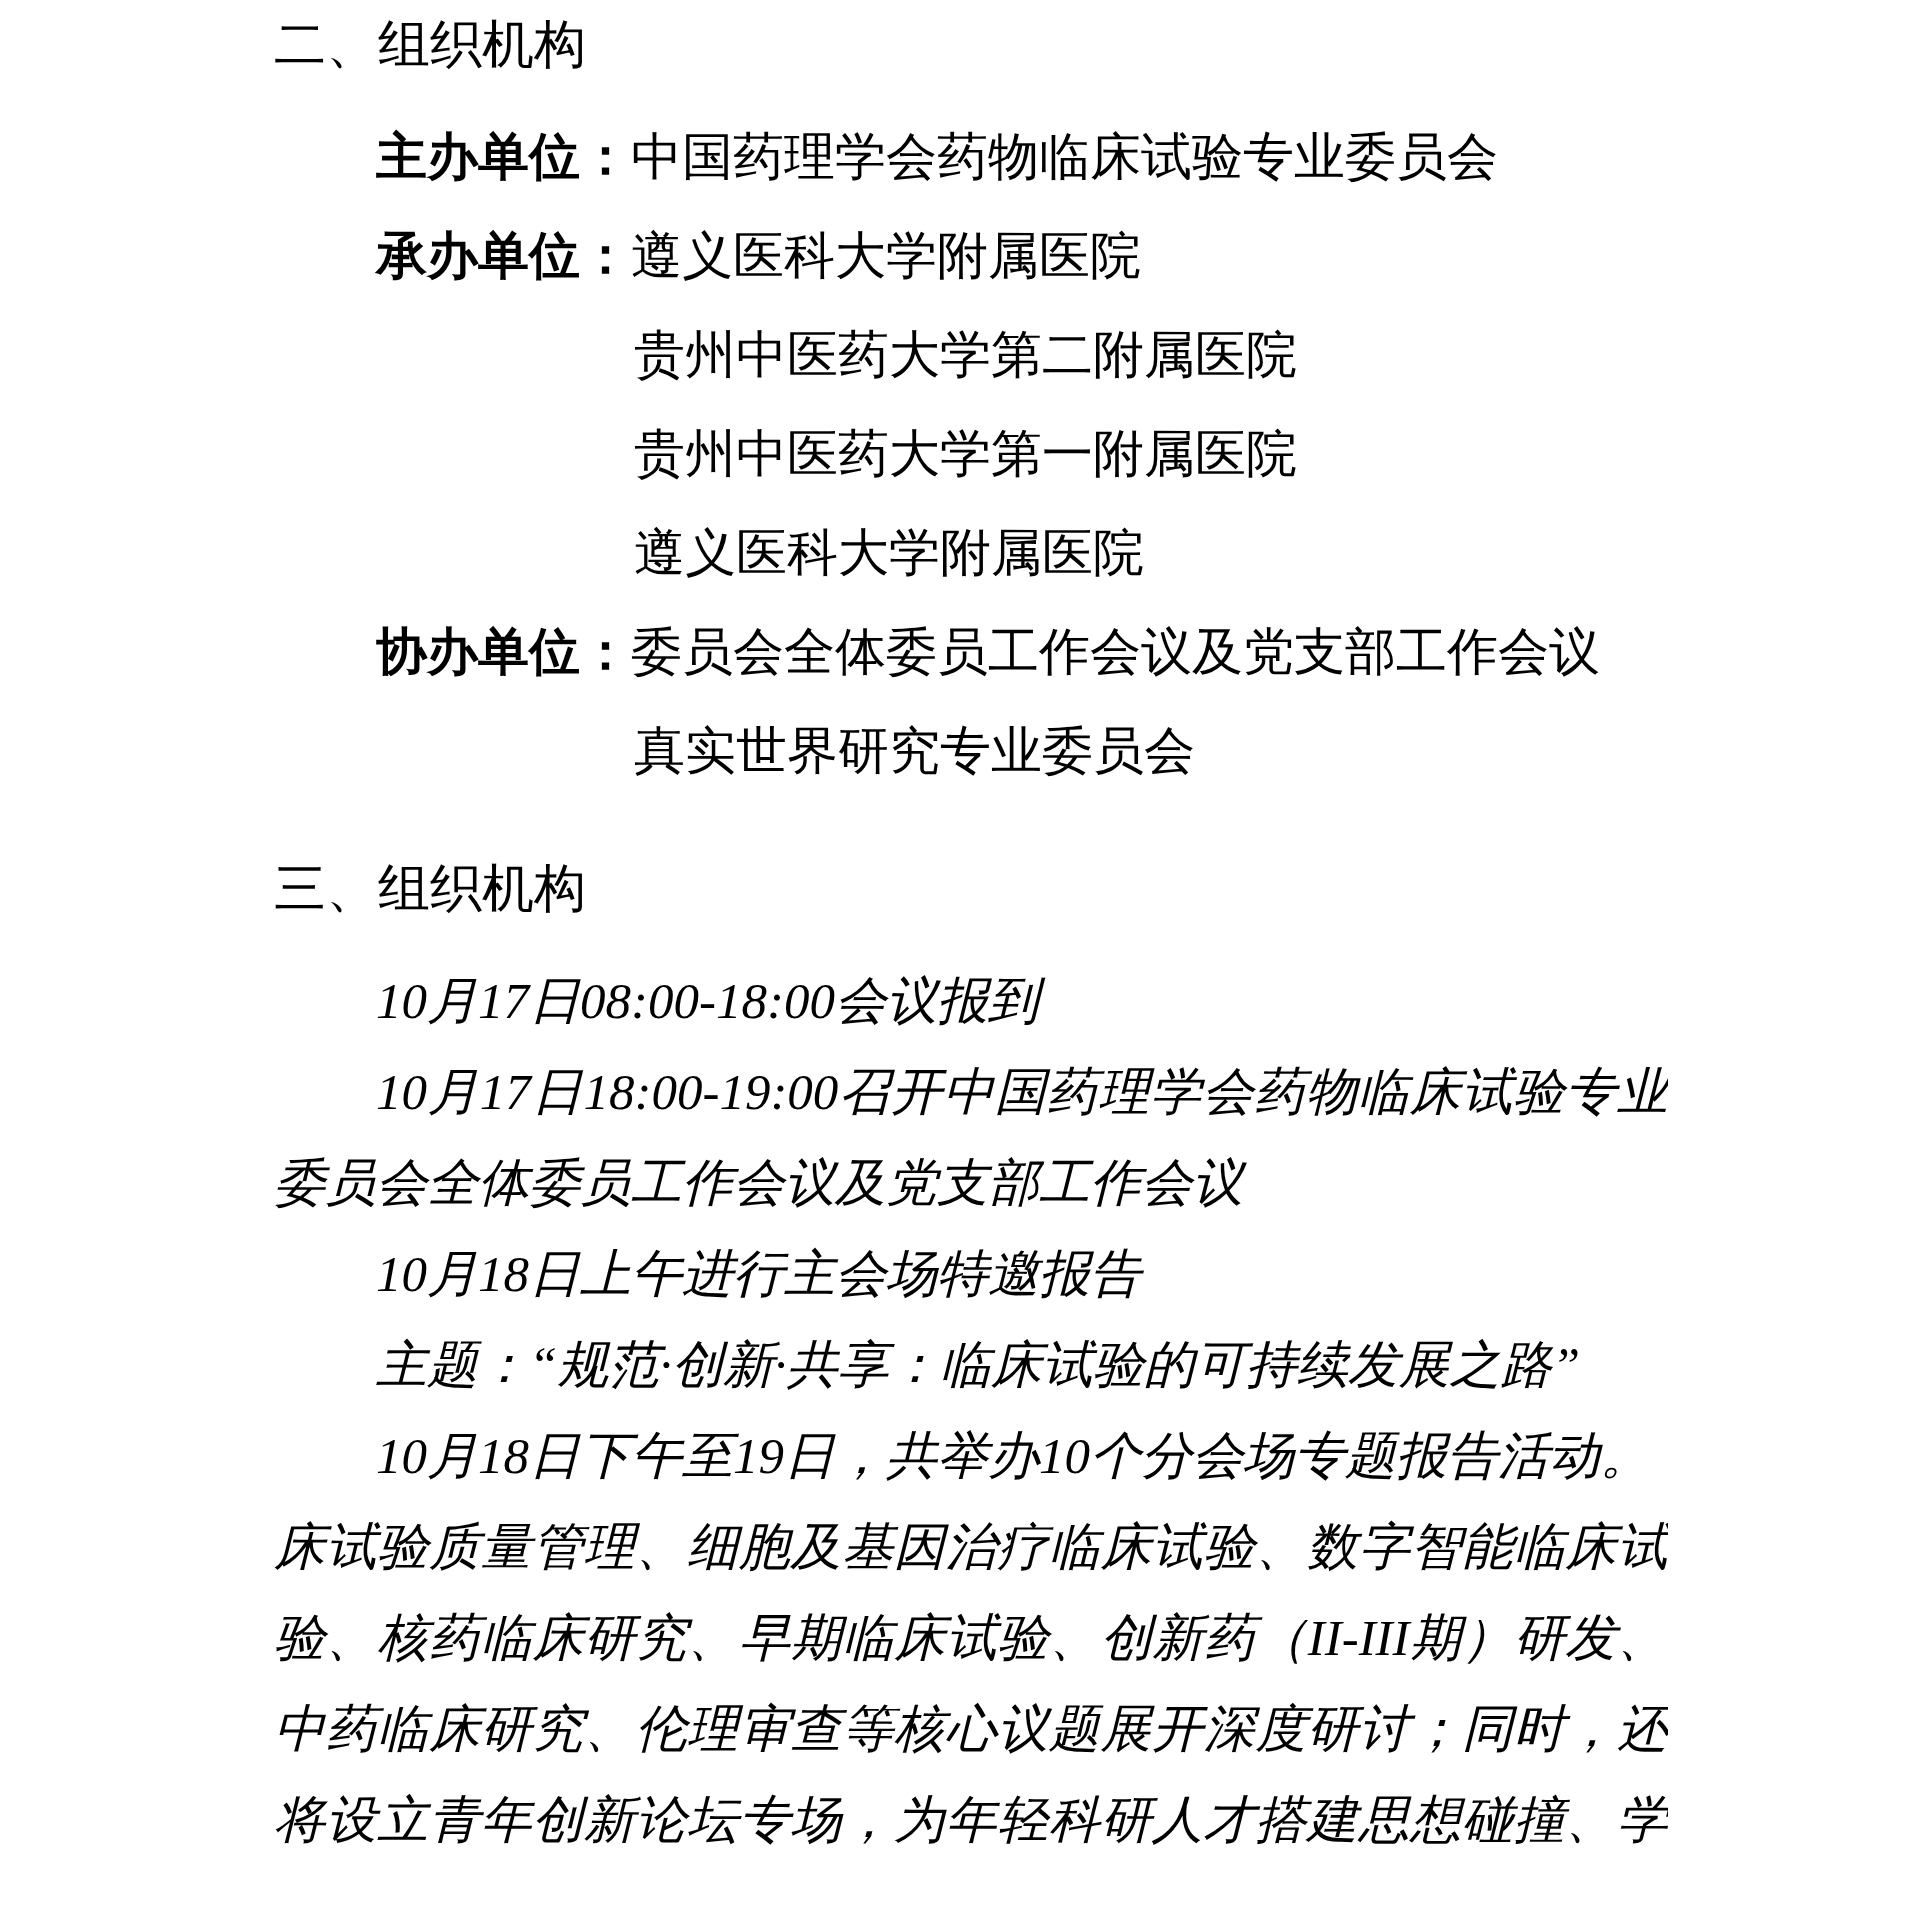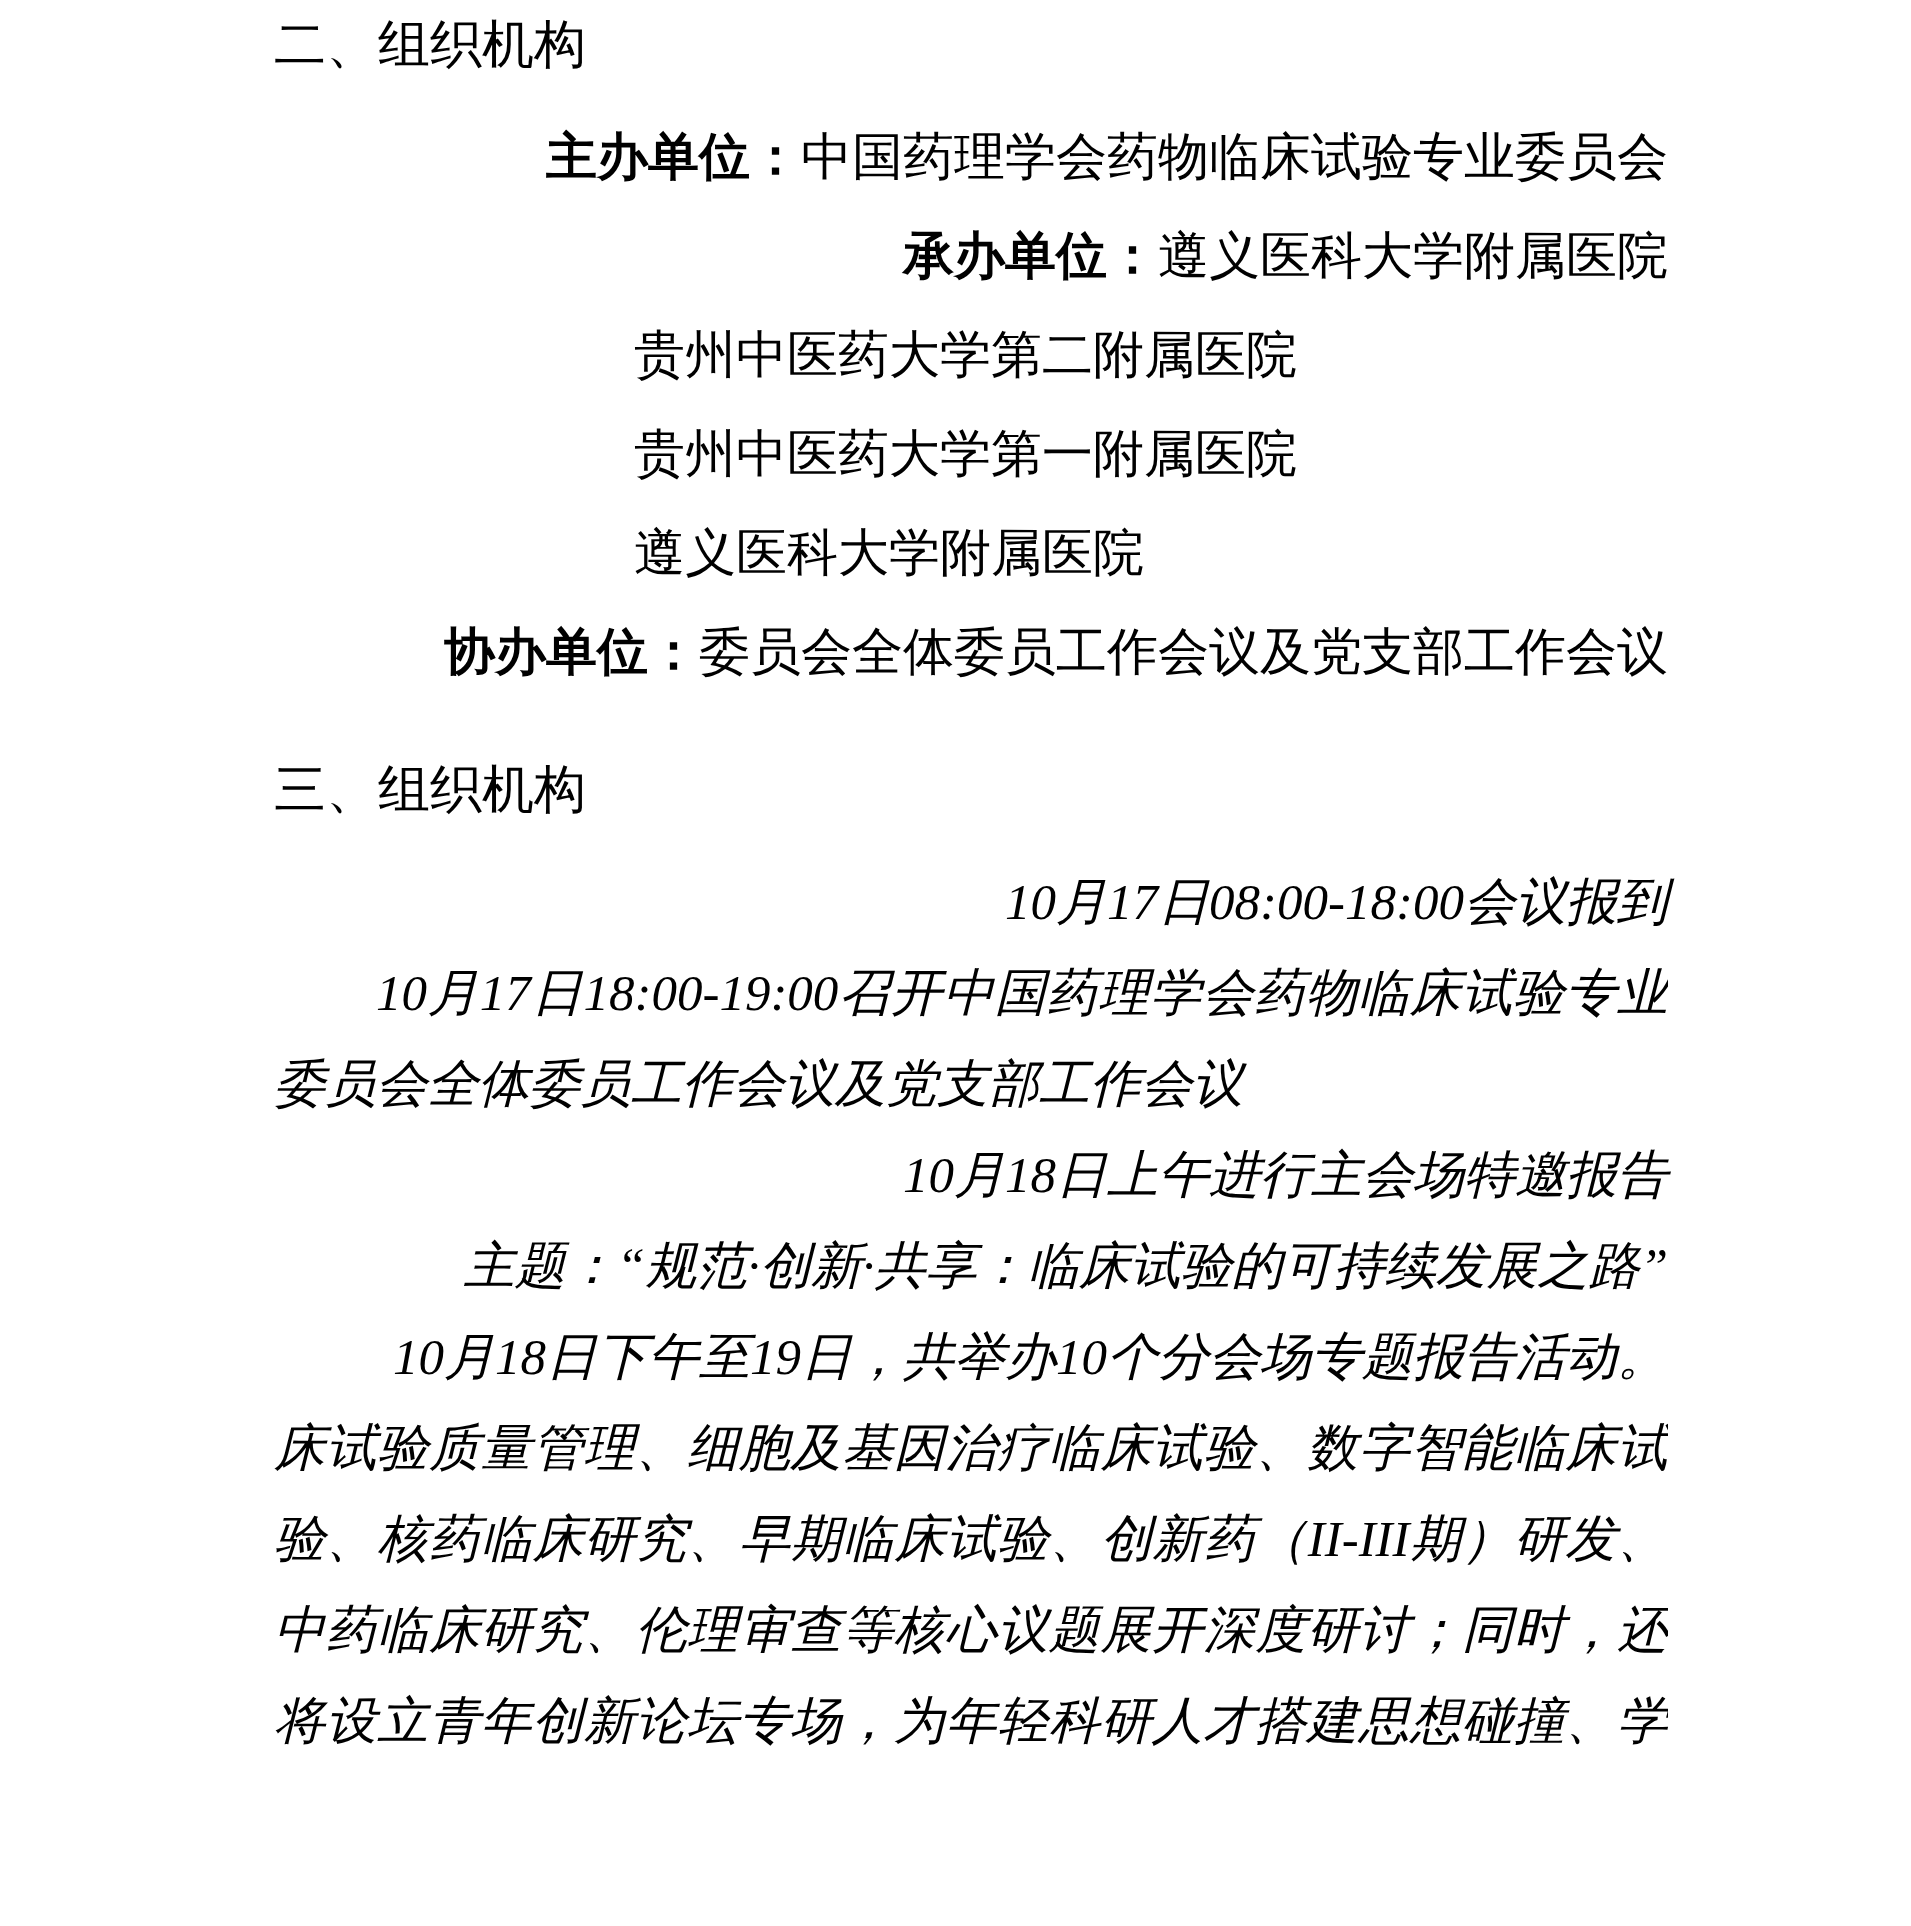--- a/index.html
+++ b/index.html
@@ -27,21 +27,21 @@
   .s3 { line-height: 91px; font-style: italic; }
   .heading {
     font-size: 52px;
     font-weight: normal;
     line-height: 89px;
     white-space: nowrap;
   }
   .h1 { margin: 0 0 19px 0; }
   .h2 { margin: 43px 0 23px 0; }
   .label { font-weight: bold; }
-  .indent { padding-left: 102px; text-align: right; }       
+  .indent { padding-left: 102px; }       
   .cont   { padding-left: 360px; }       
   .j {
     white-space: normal;
     text-align: justify;
     text-align-last: justify;
     text-justify: inter-character;
     word-break: keep-all;
     overflow: hidden;
   }
 </style>
@@ -55,20 +55,21 @@
   <div class="line s2 indent"><span class="label">主办单位：</span><span>中国药理学会药物临床试验专业委员会</span></div>
 
   <div class="line s2 indent"><span class="label">承办单位：</span><span>遵义医科大学附属医院</span></div>
 
   <div class="line s2 cont">贵州中医药大学第二附属医院</div>
   <div class="line s2 cont">贵州中医药大学第一附属医院</div>
   <div class="line s2 cont">遵义医科大学附属医院</div>
 
   <div class="line s2 indent"><span class="label">协办单位：</span><span>委员会全体委员工作会议及党支部工作会议</span></div>
 
+  <div class="line s2 cont">真实世界研究专业委员会</div>
 
   <div class="heading h2">三、组织机构</div>
 
   <div class="line s3 indent">10月17日08:00-18:00会议报到</div>
   <div class="line s3 indent j">10月17日18:00-19:00召开中国药理学会药物临床试验专业</div>
   <div class="line s3">委员会全体委员工作会议及党支部工作会议</div>
   <div class="line s3 indent">10月18日上午进行主会场特邀报告</div>
   <div class="line s3 indent">主题：“规范·创新·共享：临床试验的可持续发展之路”</div>
   <div class="line s3 indent">10月18日下午至19日，共举办10个分会场专题报告活动。</div>
   <div class="line s3 j">床试验质量管理、细胞及基因治疗临床试验、数字智能临床试</div>

